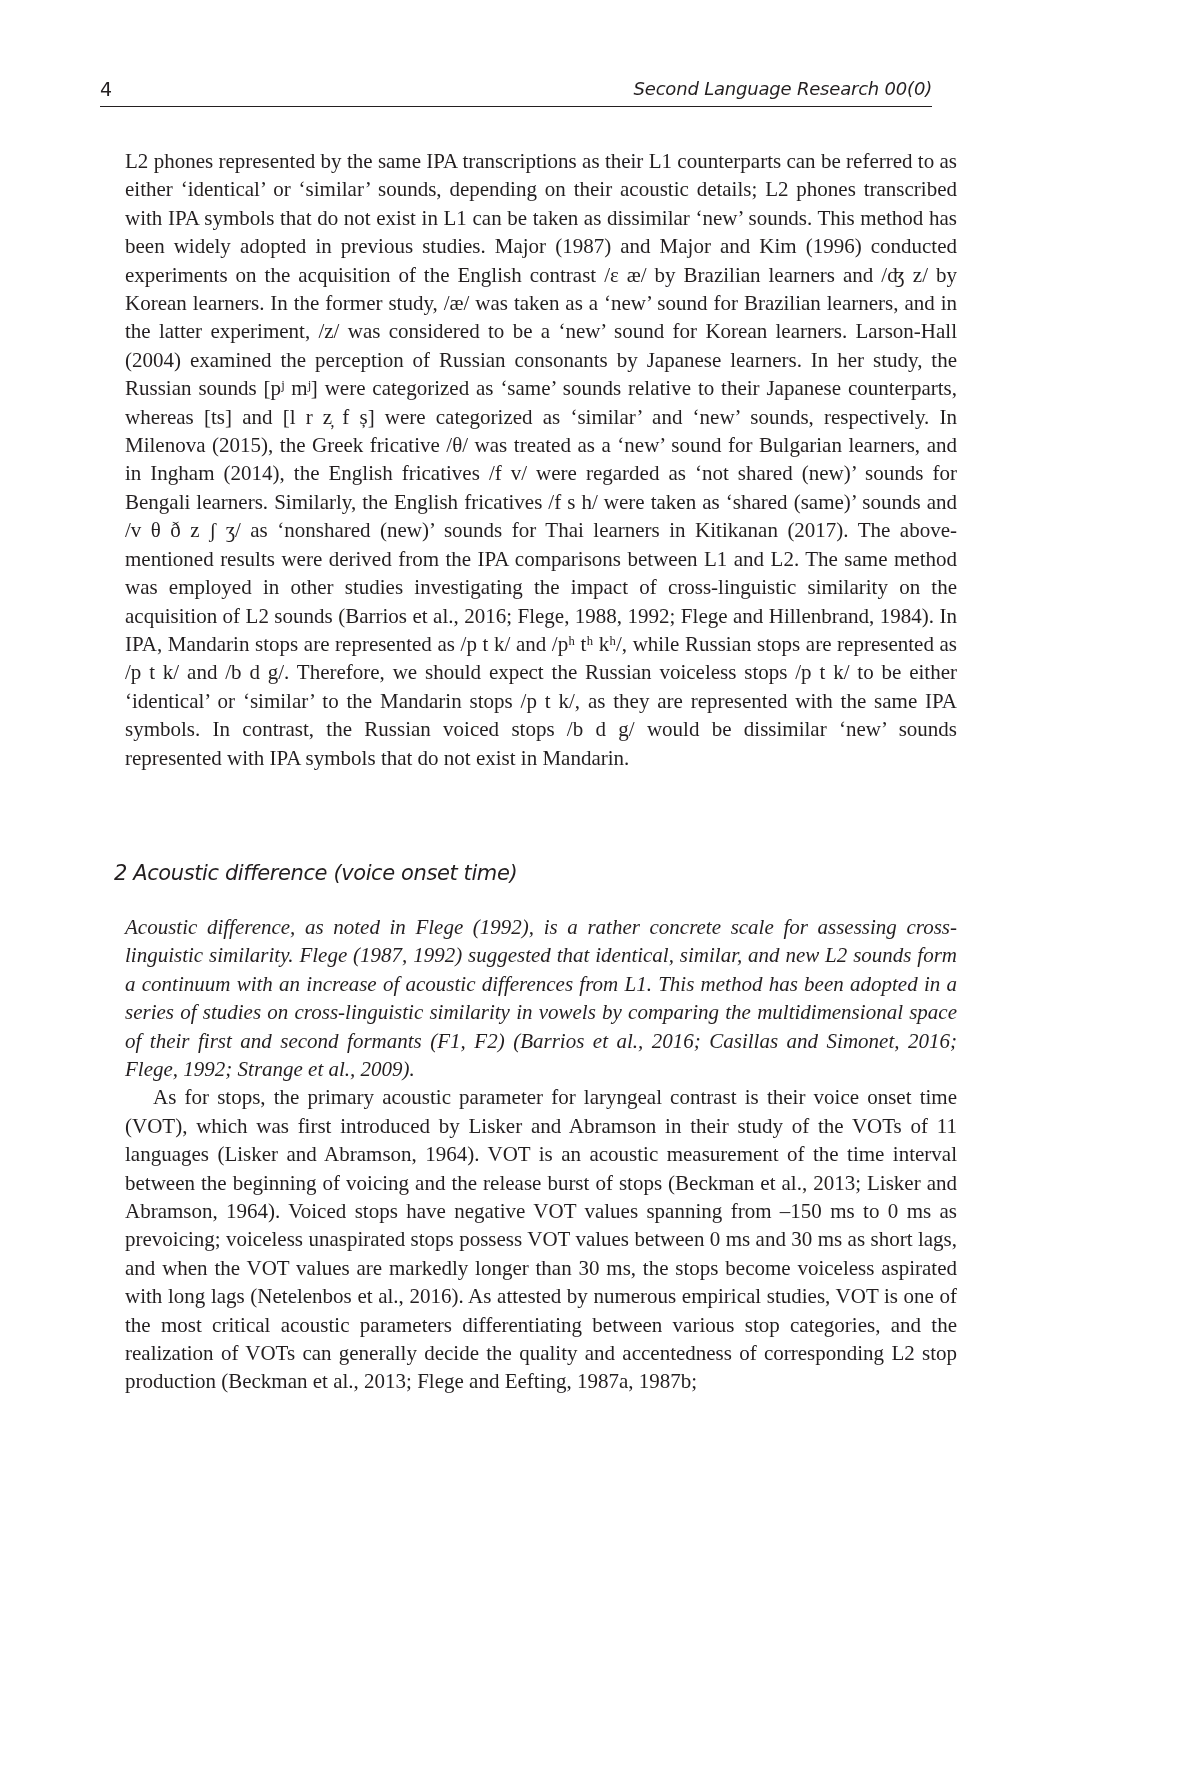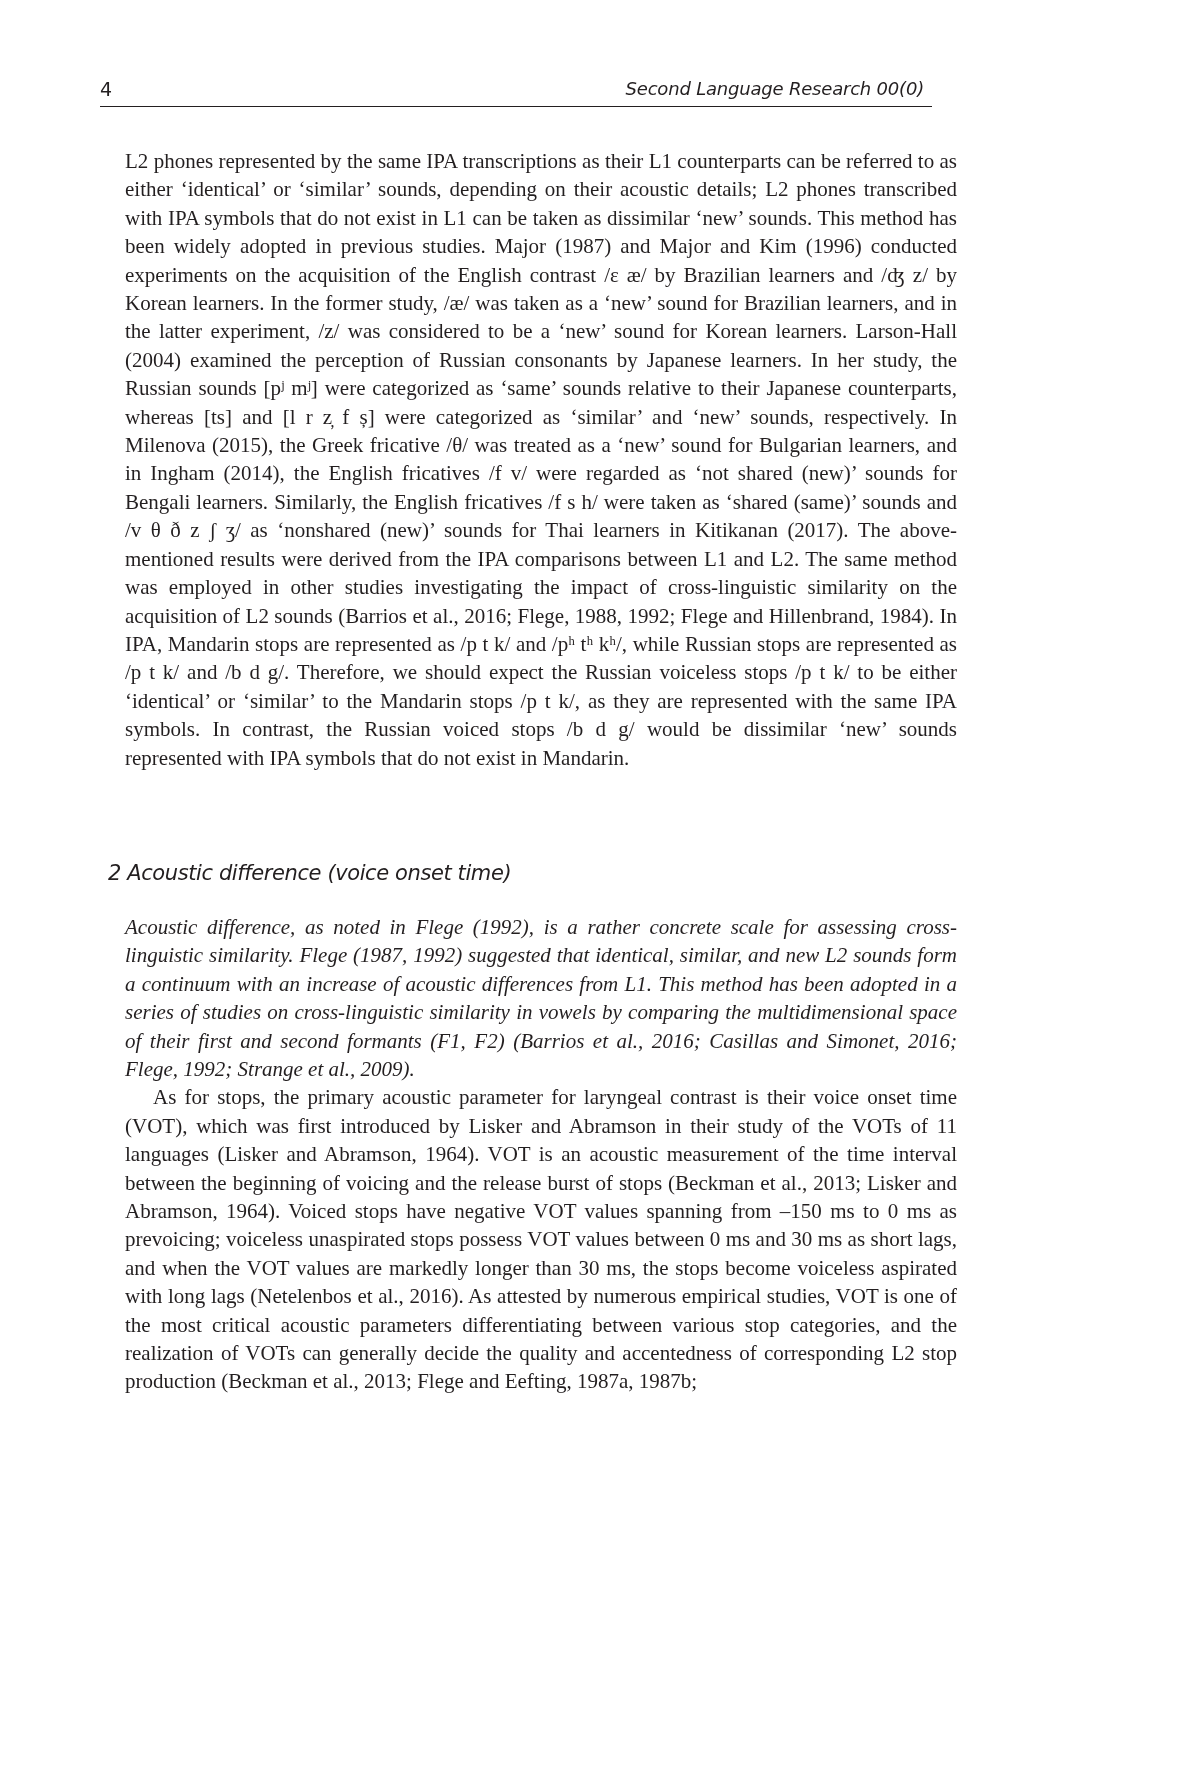--- a/index.html
+++ b/index.html
@@ -31,42 +31,42 @@
       font-size: 19px;
       line-height: 26px;
     }
     .running-head .page-number {
       position: absolute;
       left: 0;
       top: 0;
     }
     .running-head .journal-title {
       position: absolute;
-      right: 8px;
+      right: 0;
       top: 0;
       font-style: italic;
       font-family: "DejaVu Sans", sans-serif;
       font-size: 18px;
       letter-spacing: -0.2px;
     }
     .body-text {
       position: absolute;
       left: 17px;
       width: 832px;
       font-family: "Liberation Serif", serif;
       font-size: 21px;
       line-height: 28.4px;
       text-align: justify;
       hyphens: manual;
       margin: 8px;
     }
     .p1 { top: 139px; }
     .section-heading {
       position: absolute;
-      left: 8px;
+      left: 14px;
       top: 858px;
       font-family: "DejaVu Sans", sans-serif;
       font-style: italic;
       font-size: 21px;
       line-height: 30px;
       letter-spacing: -0.4px;
       margin: 0;
       font-weight: normal;
       text-align: center;
     }

